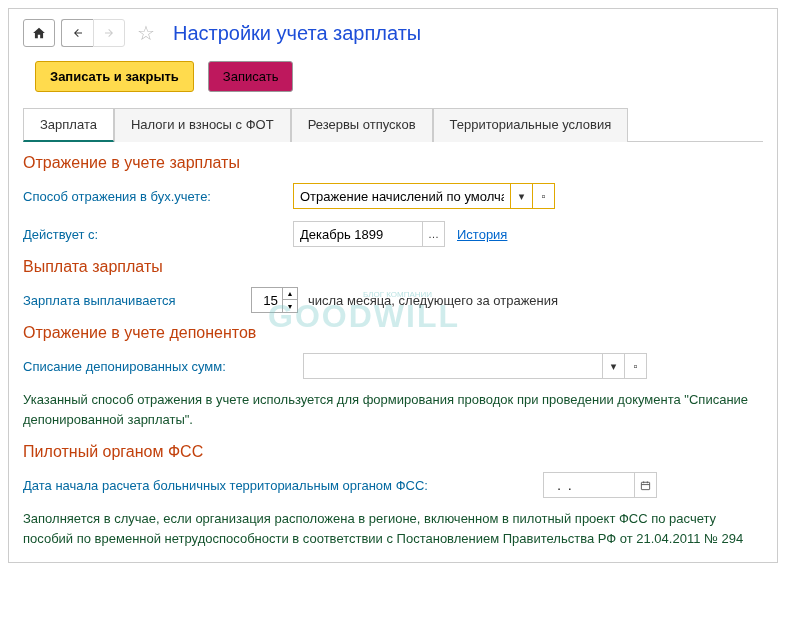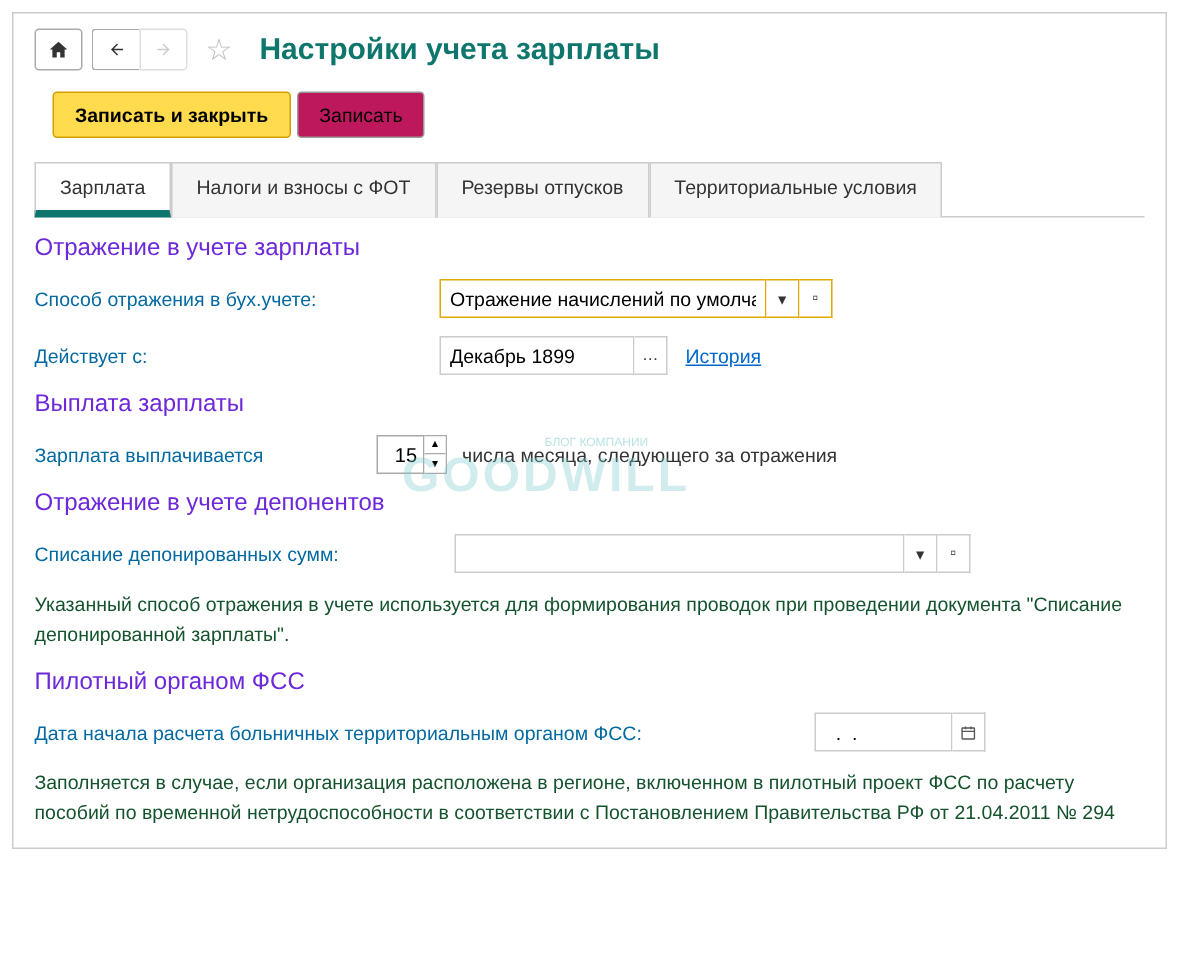--- a/index.html
+++ b/index.html
@@ -30,22 +30,22 @@
       align-items: center;
       justify-content: center;
       cursor: pointer;
       border-radius: 3px;
     }
     .nav-btn.disabled { color: #ccc; border-color: #ddd; cursor: default; }
     .nav-group { display: flex; }
     .nav-group .nav-btn:first-child { border-radius: 3px 0 0 3px; border-right: none; }
     .nav-group .nav-btn:last-child { border-radius: 0 3px 3px 0; }
     .star-icon { font-size: 20px; color: #bbb; margin: 0 6px; cursor: pointer; }
-    .page-title { font-size: 20px; font-weight: bold; color: #0f766e; margin-left: 6px; }
-    .toolbar { display: flex; gap: 4px; margin-bottom: 16px; padding-left: 12px; }
+    .page-title { font-size: 20px; font-weight: normal; color: #1d4ed8; margin-left: 6px; }
+    .toolbar { display: flex; gap: 14px; margin-bottom: 16px; padding-left: 12px; }
     .btn {
       padding: 7px 14px;
       border: 1px solid #999;
       background: #be185d;
       cursor: pointer;
       font-size: 13px;
       border-radius: 3px;
     }
     .btn.primary {
       background: #ffdb4d;
@@ -61,24 +61,24 @@
       padding: 8px 16px;
       border: 1px solid #ccc;
       border-bottom: none;
       background: #f5f5f5;
       cursor: pointer;
       margin-bottom: -1px;
       font-size: 13px;
     }
     .tab.active {
       background: #fff;
-      border-bottom: 5px solid #0f766e;
+      border-bottom: 2px solid #0f766e;
     }
     .section-title {
-      color: #6d28d9;
+      color: #c2410c;
       font-size: 16px;
       font-weight: normal;
       margin: 8px 0 10px 0;
     }
     .form-row {
       display: flex;
       align-items: center;
       margin-bottom: 10px;
       min-height: 28px;
     }

